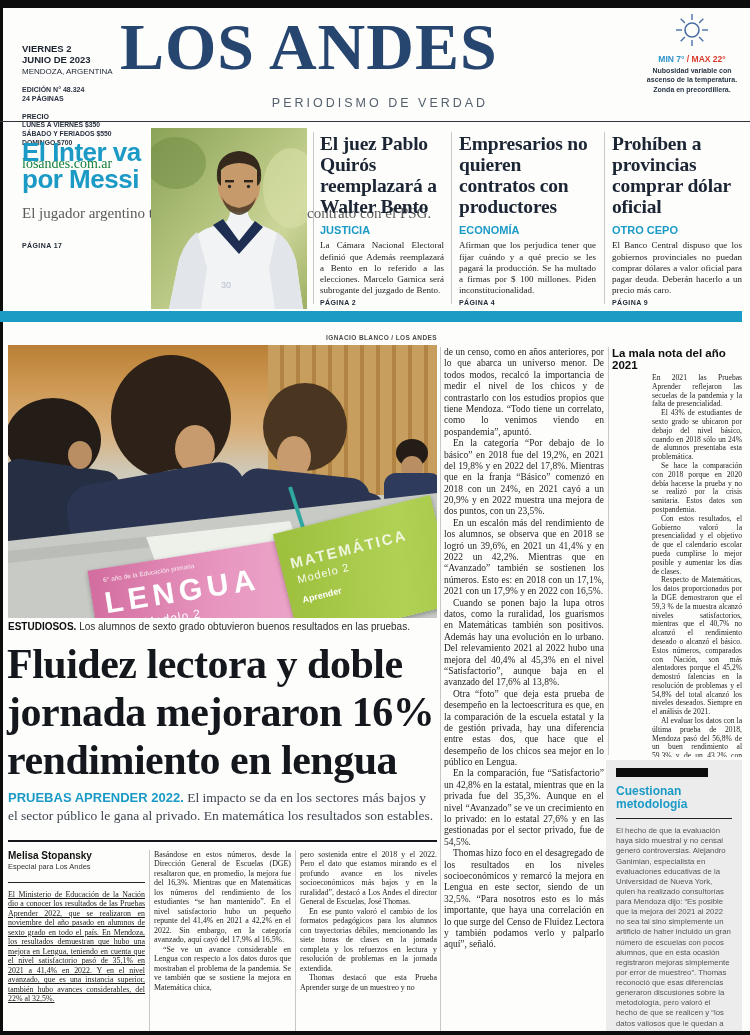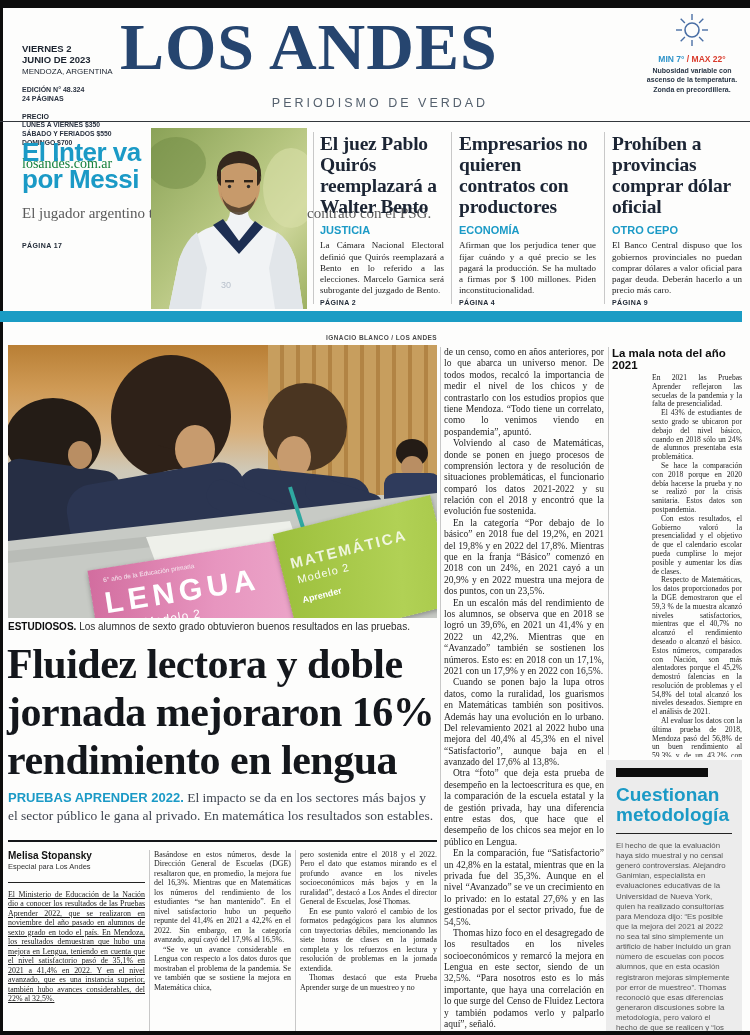--- a/index.html
+++ b/index.html
@@ -89,21 +89,21 @@
 
   .center-col{left:444px;top:347px;width:160px;height:684px;overflow:hidden;font-size:9.5px;line-height:1.2;}
   .right-col{left:612px;top:347px;width:130px;height:410px;overflow:hidden;}
   .right-col .rc-title{font-weight:bold;font-size:11.5px;color:#0f0f0f;margin-bottom:3px;}
   .right-col .body-text{font-size:7.6px;line-height:1.16;margin-left:40px;}
   .msep1{left:440px;top:347px;height:684px;} .msep2{left:608px;top:347px;height:408px;}
 
   .method-box{left:606px;top:760px;width:136px;height:271px;background:#ececec;overflow:hidden;z-index:5;
               padding:0;box-sizing:border-box;}
   .mb-bar{width:92px;height:9px;background:#0d0d0d;margin:8px 0 8px 10px;}
-  .mb-title{font-size:19px;font-weight:bold;color:#1b9ac6;line-height:1.05;margin:0 10px;}
+  .mb-title{font-size:12px;font-weight:bold;color:#1b9ac6;line-height:1.05;margin:0 10px;}
   .mb-rule{height:1px;background:#222;margin:8px 10px 7px 10px;}
   .mb-body{margin:0 10px;font-size:7.8px;line-height:1.3;color:#555;}
   .mb-body p{margin:0;}
 </style>
 </head>
 <body>
 
 <div class="page">
   <div class="abs edge-top"></div>
   <div class="abs edge-left"></div>
@@ -191,21 +191,21 @@
     </svg>
   </div>
 
   <div class="abs vsep vs1"></div>
   <div class="abs vsep vs2"></div>
   <div class="abs vsep vs3"></div>
 
   <div class="abs story s2">
     <div class="h-serif">El juez Pablo Quirós reemplazará a Walter Bento</div>
     <div class="kicker">JUSTICIA</div>
-    <div class="story-body">La Cámara Nacional Electoral definió que Quirós reemplazará a Bento en lo referido a las elecciones. Marcelo Garnica será subrogante del juzgado de Bento.</div>
+    <div class="story-body">La Cámara Nacional Electoral definió que Además reemplazará a Bento en lo referido a las elecciones. Marcelo Garnica será subrogante del juzgado de Bento.</div>
     <div class="pageref">PÁGINA 2</div>
   </div>
 
   <div class="abs story s3">
     <div class="h-serif">Empresarios no quieren contratos con productores</div>
     <div class="kicker">ECONOMÍA</div>
     <div class="story-body">Afirman que los perjudica tener que fijar cuándo y a qué precio se les pagará la producción. Se ha multado a firmas por $ 100 millones. Piden inconstitucionalidad.</div>
     <div class="pageref">PÁGINA 4</div>
   </div>
 
@@ -300,21 +300,20 @@
   <div class="abs bsep bs2"></div>
   <div class="abs colM3 body-text">
       <p>pero sostenida entre el 2018 y el 2022. Pero el dato que estamos mirando es el profundo avance en los niveles socioeconómicos más bajos y en la ruralidad”, destacó a Los Andes el director General de Escuelas, José Thomas.</p>
       <p>En ese punto valoró el cambio de los formatos pedagógicos para los alumnos con trayectorias débiles, mencionando las siete horas de clases en la jornada completa y los refuerzos en lectura y resolución de problemas en la jornada extendida.</p>
       <p>Thomas destacó que esta Prueba Aprender surge de un muestreo y no</p>
     </div>
 
   <div class="abs msep1 vsep"></div>
   <div class="abs center-col body-text">
       <p>de un censo, como en años anteriores, por lo que abarca un universo menor. De todos modos, recalcó la importancia de medir el nivel de los chicos y de contrastarlo con los estudios propios que tiene Mendoza. “Todo tiene un correlato, como lo venimos viendo en pospandemia”, apuntó.</p>
-      <p>Volviendo al caso de Matemáticas, donde se ponen en juego procesos de comprensión lectora y de resolución de situaciones problemáticas, el funcionario comparó los datos 2021-2022 y su relación con el 2018 y encontró que la evolución fue sostenida.</p>
       <p>En la categoría “Por debajo de lo básico” en 2018 fue del 19,2%, en 2021 del 19,8% y en 2022 del 17,8%. Mientras que en la franja “Básico” comenzó en 2018 con un 24%, en 2021 cayó a un 20,9% y en 2022 muestra una mejora de dos puntos, con un 23,5%.</p>
       <p>En un escalón más del rendimiento de los alumnos, se observa que en 2018 se logró un 39,6%, en 2021 un 41,4% y en 2022 un 42,2%. Mientras que en “Avanzado” también se sostienen los números. Esto es: en 2018 con un 17,1%, 2021 con un 17,9% y en 2022 con 16,5%.</p>
       <p>Cuando se ponen bajo la lupa otros datos, como la ruralidad, los guarismos en Matemáticas también son positivos. Además hay una evolución en lo urbano. Del relevamiento 2021 al 2022 hubo una mejora del 40,4% al 45,3% en el nivel “Satisfactorio”, aunque baja en el avanzado del 17,6% al 13,8%.</p>
       <p>Otra “foto” que deja esta prueba de desempeño en la lectoescritura es que, en la comparación de la escuela estatal y la de gestión privada, hay una diferencia entre estas dos, que hace que el desempeño de los chicos sea mejor en lo público en Lengua.</p>
       <p>En la comparación, fue “Satisfactorio” un 42,8% en la estatal, mientras que en la privada fue del 35,3%. Aunque en el nivel “Avanzado” se ve un crecimiento en lo privado: en lo estatal 27,6% y en las gestionadas por el sector privado, fue de 54,5%.</p>
       <p>Thomas hizo foco en el desagregado de los resultados en los niveles socioeconómicos y remarcó la mejora en Lengua en este sector, siendo de un 32,5%. “Para nosotros esto es lo más importante, que haya una correlación en lo que surge del Censo de Fluidez Lectora y también podamos verlo y palparlo aquí”, señaló.</p>
     </div>
   <div class="abs msep2 vsep"></div>
 
   <div class="abs right-col">

